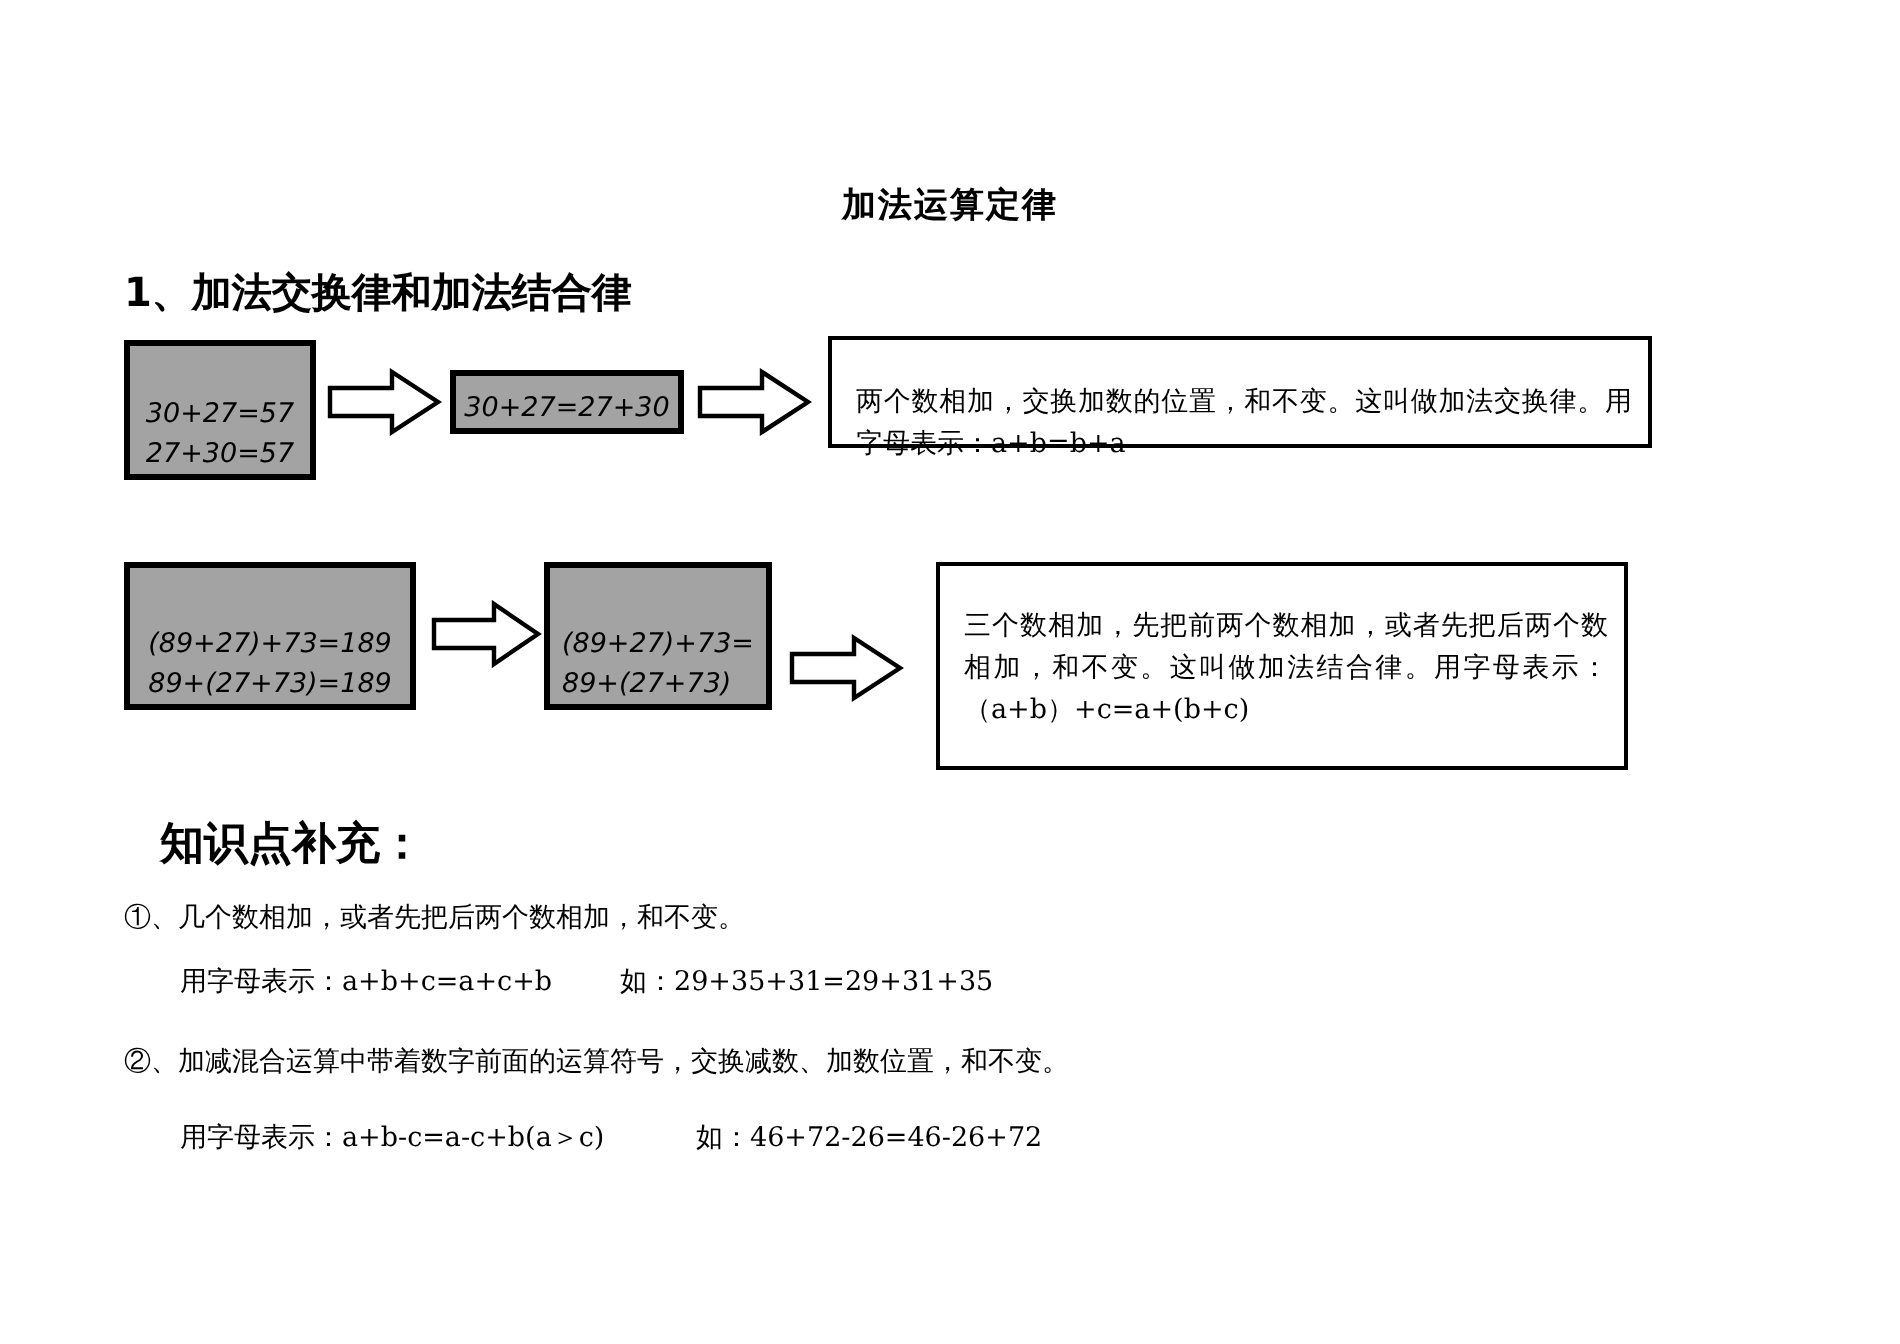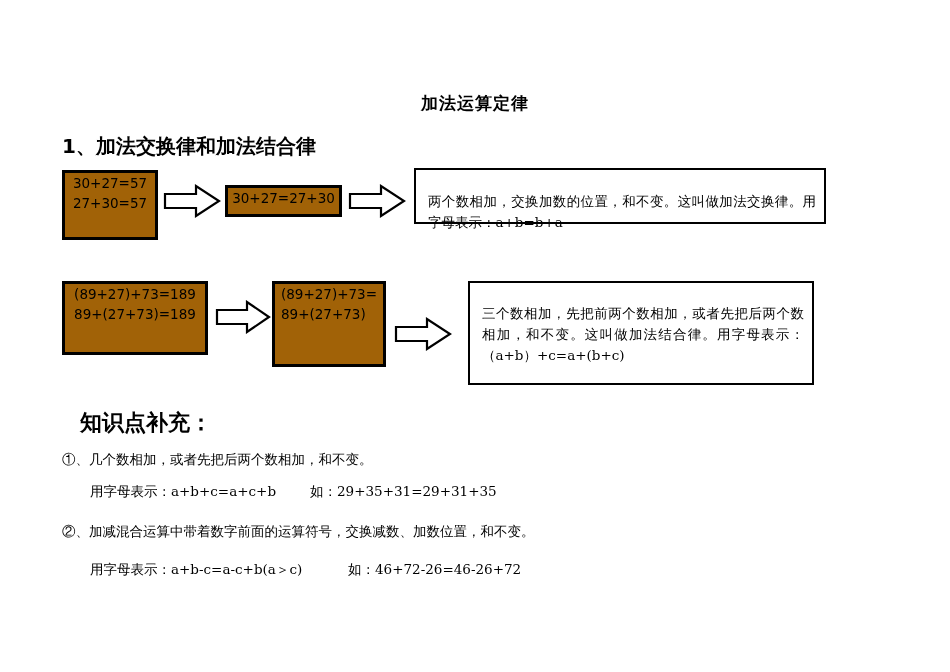--- a/index.html
+++ b/index.html
@@ -53,25 +53,26 @@
     top: 411px;
     font-size: 22px;
     font-weight: bold;
     line-height: 24px;
   }
 
   
   .fbox {
     position: absolute;
     box-sizing: border-box;
-    background: #a16207;
+    background: #a3a3a3;
     border: 3px solid #000000;
     display: flex;
-    align-items: flex-start;
+    align-items: flex-end;
     justify-content: center;
+    font-style: italic;
   }
   .fbox .lines {
     font-family: "DejaVu Sans", "Liberation Sans", sans-serif;
     font-size: 13.5px;
     line-height: 20px;
     white-space: pre-line;
     text-align: left;
   }
 
   .tbox {
@@ -155,21 +156,21 @@
     <div class="lines">(89+27)+73=189
 89+(27+73)=189</div>
   </div>
 
   <div class="arrow" style="left:215px; top:300px;">
     <svg width="56" height="34" viewBox="0 0 56 34">
       <polygon points="2,10 32,10 32,2 54,17 32,32 32,24 2,24" fill="#ffffff" stroke="#000000" stroke-width="2.2" stroke-linejoin="miter"></polygon>
     </svg>
   </div>
 
-  <div class="fbox" style="left:272px; top:281px; width:114px; height:86px;">
+  <div class="fbox" style="left:272px; top:281px; width:114px; height:74px;">
     <div class="lines">(89+27)+73=
 89+(27+73)</div>
   </div>
 
   <div class="arrow" style="left:394px; top:317px;">
     <svg width="58" height="34" viewBox="0 0 58 34">
       <polygon points="2,10 33,10 33,2 56,17 33,32 33,24 2,24" fill="#ffffff" stroke="#000000" stroke-width="2.2" stroke-linejoin="miter"></polygon>
     </svg>
   </div>
 

